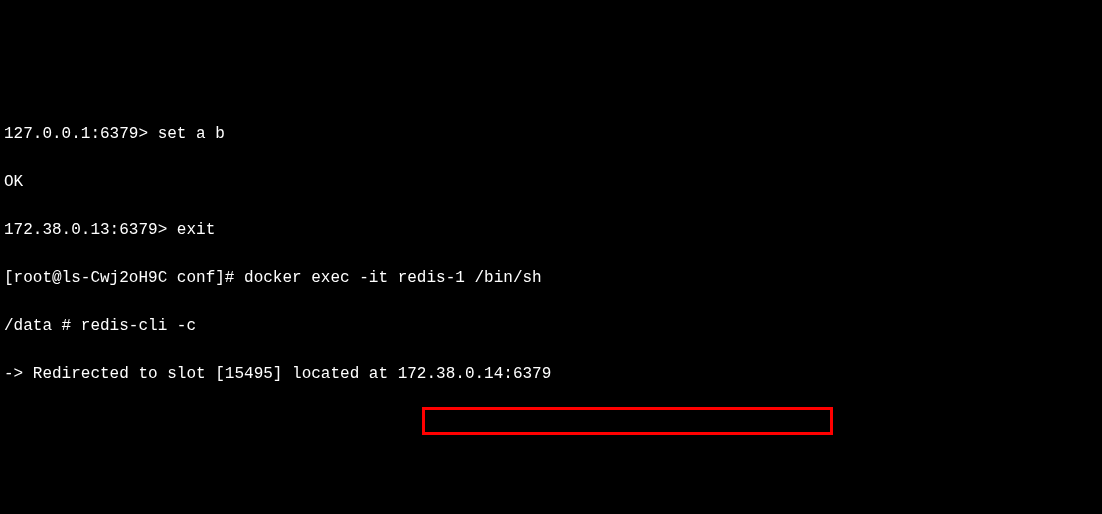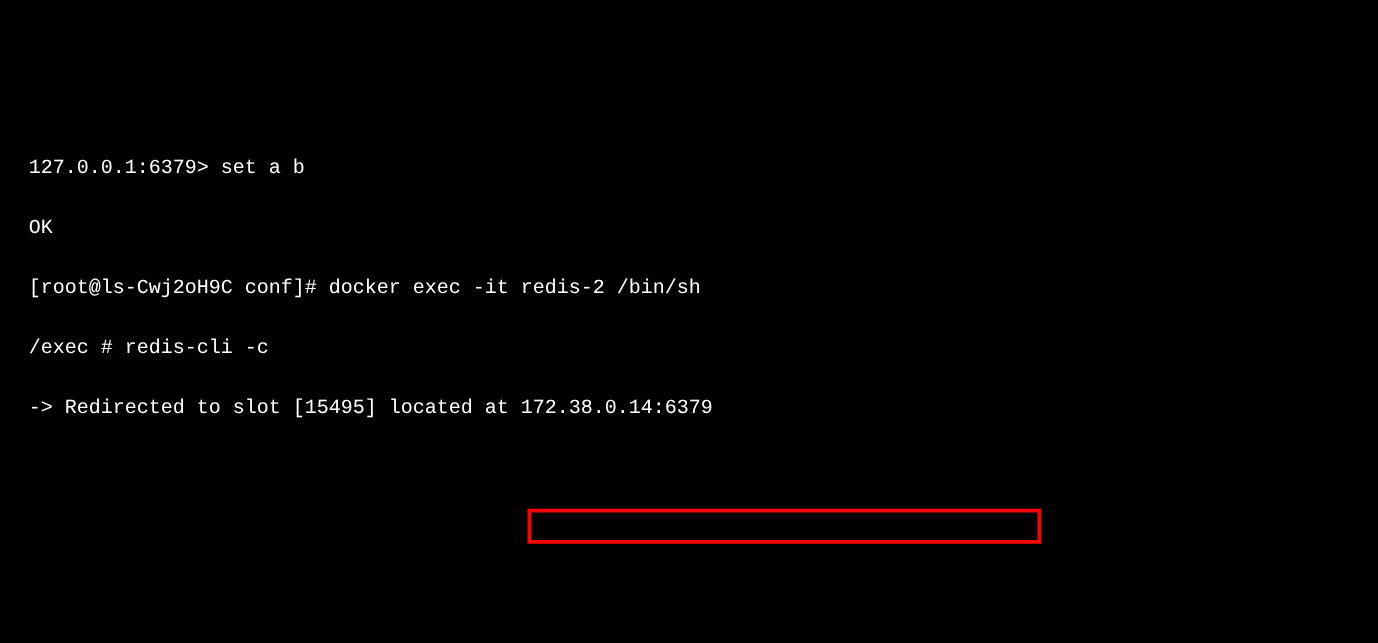--- a/index.html
+++ b/index.html
@@ -18,21 +18,20 @@
       height: 514px;
       overflow: hidden;
       white-space: pre-wrap;
       word-break: break-all;
     }
     .terminal {
       position: relative;
     }
     .line {
       display: block;
-      margin-left: 19px;
     }
     .highlight-box {
       position: absolute;
       border: 3px solid #ff0000;
       pointer-events: none;
     }
     .hl1 {
       top: 309px;
       left: 418px;
       width: 411px;
@@ -40,22 +39,23 @@
     }
   </style>
 </head>
 <body>
 
 
 
 <div class="terminal">
 <span class="line">127.0.0.1:6379&gt; set a b</span>
 <span class="line">OK</span>
-<span class="line">[root@ls-Cwj2oH9C conf]# docker exec -it redis-2 /bin/sh</span>
-<span class="line">/exec # redis-cli -c</span>
+<span class="line">172.38.0.13:6379&gt; exit</span>
+<span class="line">[root@ls-Cwj2oH9C conf]# docker exec -it redis-1 /bin/sh</span>
+<span class="line">/data # redis-cli -c</span>
 <span class="line">-&gt; Redirected to slot [15495] located at 172.38.0.14:6379</span>
 
 
 
 
 
 
 
 
 <div class="highlight-box hl1" title="172.38.0.14:6379@16379 myself,master - 0"></div>

